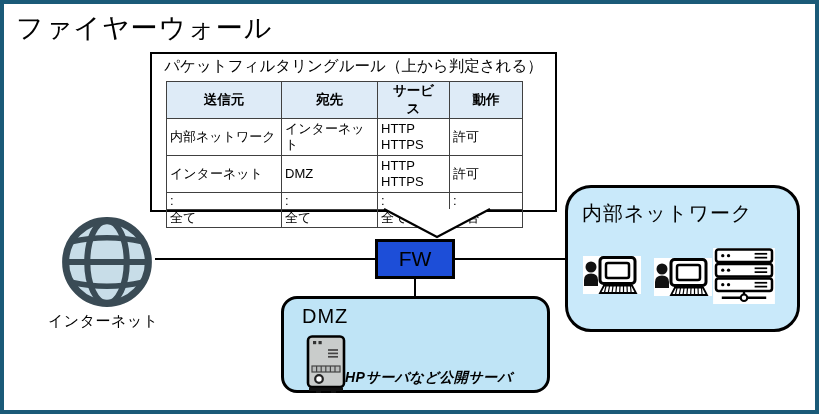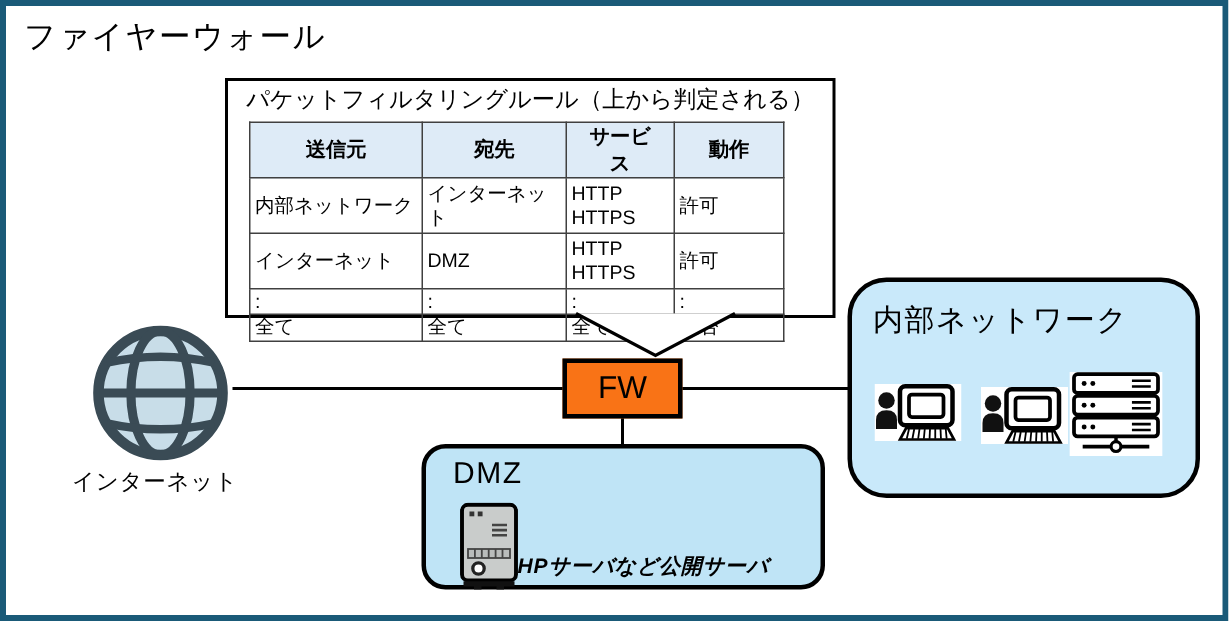--- a/index.html
+++ b/index.html
@@ -2,21 +2,21 @@
 <html><head>
 <meta charset="utf-8">
 <style>
   html,body{margin:0;padding:0;background:#fff;}
   *{box-sizing:border-box;}
   .canvas{
     position:relative;width:819px;height:414px;background:#ffffff;
     border:4px solid #1A5A78;overflow:hidden;
     font-family:"Liberation Sans","DejaVu Sans",sans-serif;color:#000;
   }
-  .page-title{position:absolute;left:12px;top:6px;font-size:21px;font-weight:500;letter-spacing:1px;}
+  .page-title{position:absolute;left:12px;top:6px;font-size:27px;font-weight:500;letter-spacing:1px;}
   svg.connectors,svg.pointer{position:absolute;left:0;top:0;width:819px;height:414px;pointer-events:none;}
   svg.connectors{z-index:1;}
   svg.pointer{z-index:3;}
   
   .rules-panel{
     position:absolute;left:146px;top:48px;width:407px;height:160px;
     background:#ffffff;border:2px solid #000;z-index:2;
   }
   .rules-title{position:absolute;left:0;top:2px;width:100%;text-align:center;font-size:15.5px;letter-spacing:0px;white-space:nowrap;}
   table.rules-table{
@@ -27,21 +27,21 @@
     background:#DEEBF7;border:1px solid #404040;font-size:13.5px;font-weight:bold;
     text-align:center;padding:0 12px;height:20px;
   }
   table.rules-table td{
     border:1px solid #404040;text-align:left;vertical-align:middle;
     padding:0 3px;white-space:pre-line;line-height:1.25;
   }
   
   .fw-box{
     position:absolute;left:371px;top:235px;width:80px;height:40px;
-    background:#f97316;border:3px solid #000;z-index:4;
+    background:#1d4ed8;border:3px solid #000;z-index:4;
     display:flex;align-items:center;justify-content:center;font-size:21px;
   }
   
   .zone{position:absolute;border:3px solid #000;z-index:2;}
   .dmz-box{left:277px;top:292px;width:269px;height:97px;background:#BFE4F6;border-radius:16px;}
   .internal-box{left:561px;top:181px;width:235px;height:147px;background:#C9E9FA;border-radius:26px;}
   .zone-label{position:absolute;font-size:20px;letter-spacing:1px;}
   .dmz-box .zone-label{left:18px;top:6px;}
   .internal-box .zone-label{left:14px;top:12px;}
   .dmz-caption{position:absolute;left:61px;top:70px;font-size:14px;font-weight:bold;letter-spacing:0.5px;font-style:italic;}

